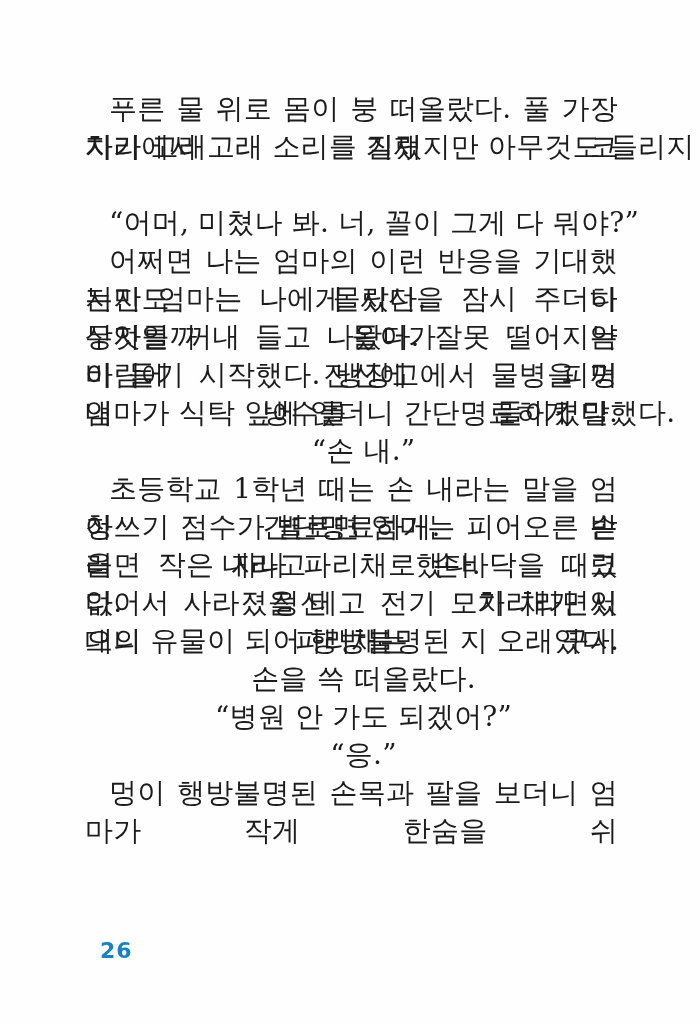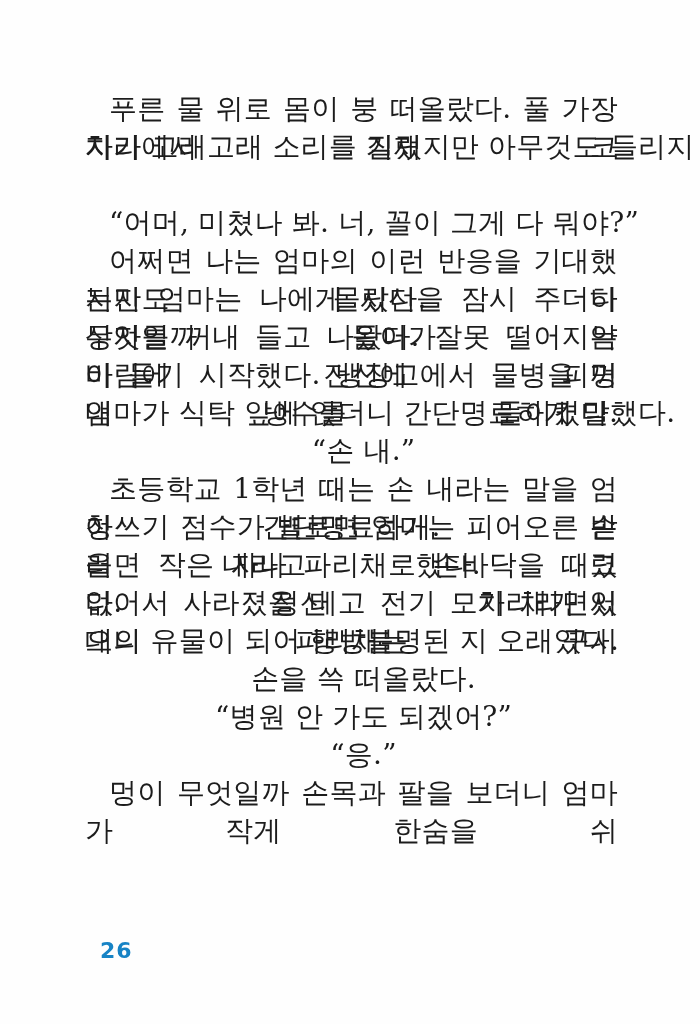--- a/index.html
+++ b/index.html
@@ -69,18 +69,18 @@
       <div class="line">엄마가 식탁 앞에 앉더니 간단명료하게 말했다.</div>
       <div class="line indent">“손 내.”</div>
       <div class="line indent justify">초등학교 1학년 때는 손 내라는 말을 엄청 간단명료하게. 받</div>
       <div class="line justify">아쓰기 점수가 별로면 엄마는 피어오른 손을 내라고 했다. 그</div>
       <div class="line justify">러면 작은 자나 파리채로 손바닥을 때렸다. 정신 차리라면서</div>
       <div class="line justify">없어서 사라졌을 테고 전기 모기 채가 있으니 파리채는 구시</div>
       <div class="line">대의 유물이 되어 행방불명된 지 오래였다.</div>
       <div class="line indent">손을 쓱 떠올랐다.</div>
       <div class="line indent">“병원 안 가도 되겠어?”</div>
       <div class="line indent">“응.”</div>
-      <div class="line indent justify">멍이 무엇일까 손목과 팔을 보더니 엄마가 작게 한숨을 쉬</div>
+      <div class="line indent justify">멍이 행방불명된 손목과 팔을 보더니 엄마가 작게 한숨을 쉬</div>
     </main>
   <footer class="footer">
     <span class="page-num" style="color: rgb(23, 131, 197);">26</span>
   </footer>
 </div>
 
 </body></html>

